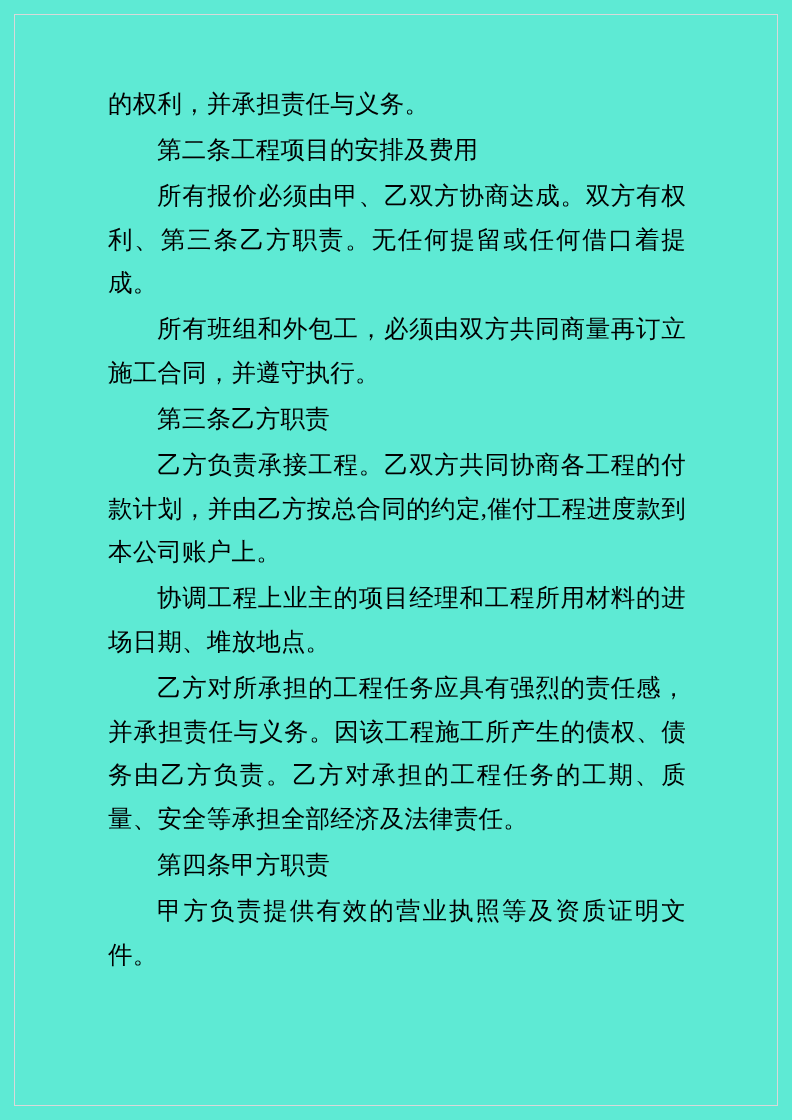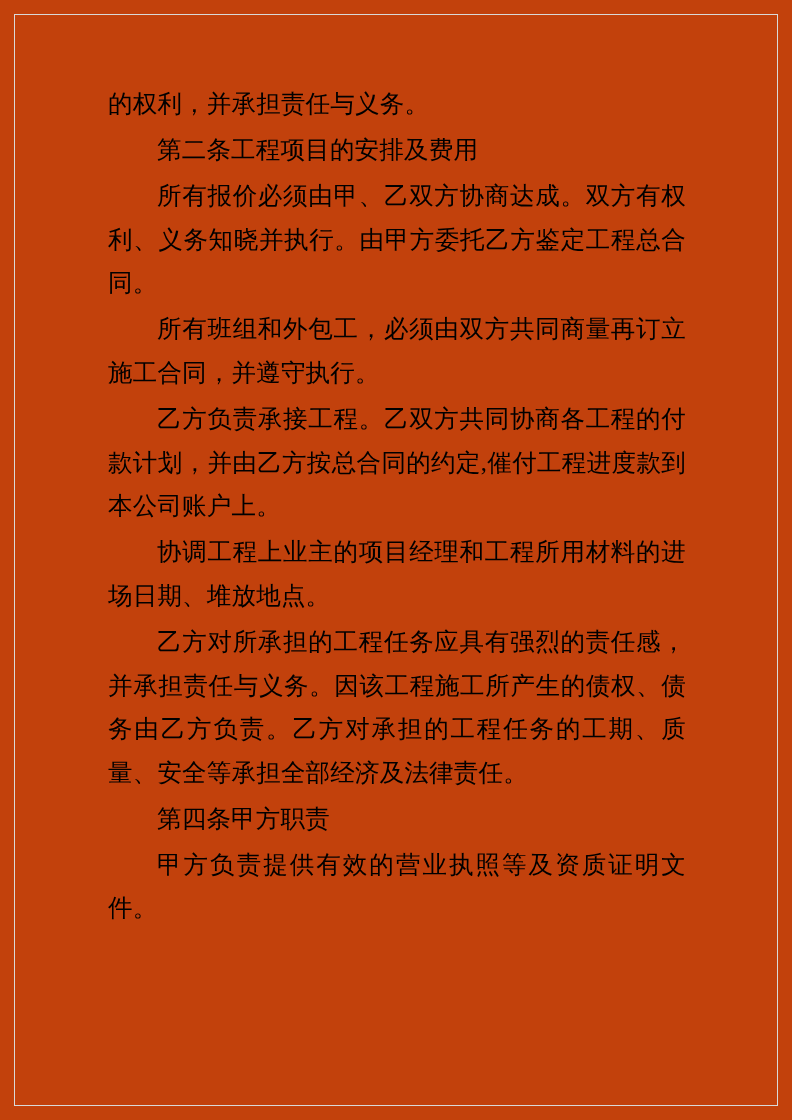--- a/index.html
+++ b/index.html
@@ -9,21 +9,21 @@
   }
   body {
     font-family: "Liberation Serif", "DejaVu Serif", serif;
     color: #000000;
   }
   .page {
     position: relative;
     width: 792px;
     height: 1120px;
     margin: 0 auto;
-    background: #c2410c;
+    background: #5eead4;
     box-sizing: border-box;
     overflow: hidden;
   }
   .page-border {
     position: absolute;
     left: 14px;
     top: 14px;
     right: 14px;
     bottom: 14px;
     border: 1px solid #d9d9d9;
@@ -51,21 +51,22 @@
 </style>
 </head>
 <body>
 
 <div class="page">
   <div class="page-border"></div>
 
   <div class="content">
     <p class="para">的权利，并承担责任与义务。</p>
     <p class="para indent">第二条工程项目的安排及费用</p>
-    <p class="para indent">所有报价必须由甲、乙双方协商达成。双方有权利、义务知晓并执行。由甲方委托乙方鉴定工程总合同。</p>
+    <p class="para indent">所有报价必须由甲、乙双方协商达成。双方有权利、第三条乙方职责。无任何提留或任何借口着提成。</p>
     <p class="para indent">所有班组和外包工，必须由双方共同商量再订立施工合同，并遵守执行。</p>
+    <p class="para indent">第三条乙方职责</p>
     <p class="para indent">乙方负责承接工程。乙双方共同协商各工程的付款计划，并由乙方按总合同的约定,催付工程进度款到本公司账户上。</p>
     <p class="para indent">协调工程上业主的项目经理和工程所用材料的进场日期、堆放地点。</p>
     <p class="para indent">乙方对所承担的工程任务应具有强烈的责任感，并承担责任与义务。因该工程施工所产生的债权、债务由乙方负责。乙方对承担的工程任务的工期、质量、安全等承担全部经济及法律责任。</p>
     <p class="para indent">第四条甲方职责</p>
     <p class="para indent">甲方负责提供有效的营业执照等及资质证明文件。</p>
   </div>
 </div>
 
 </body></html>

